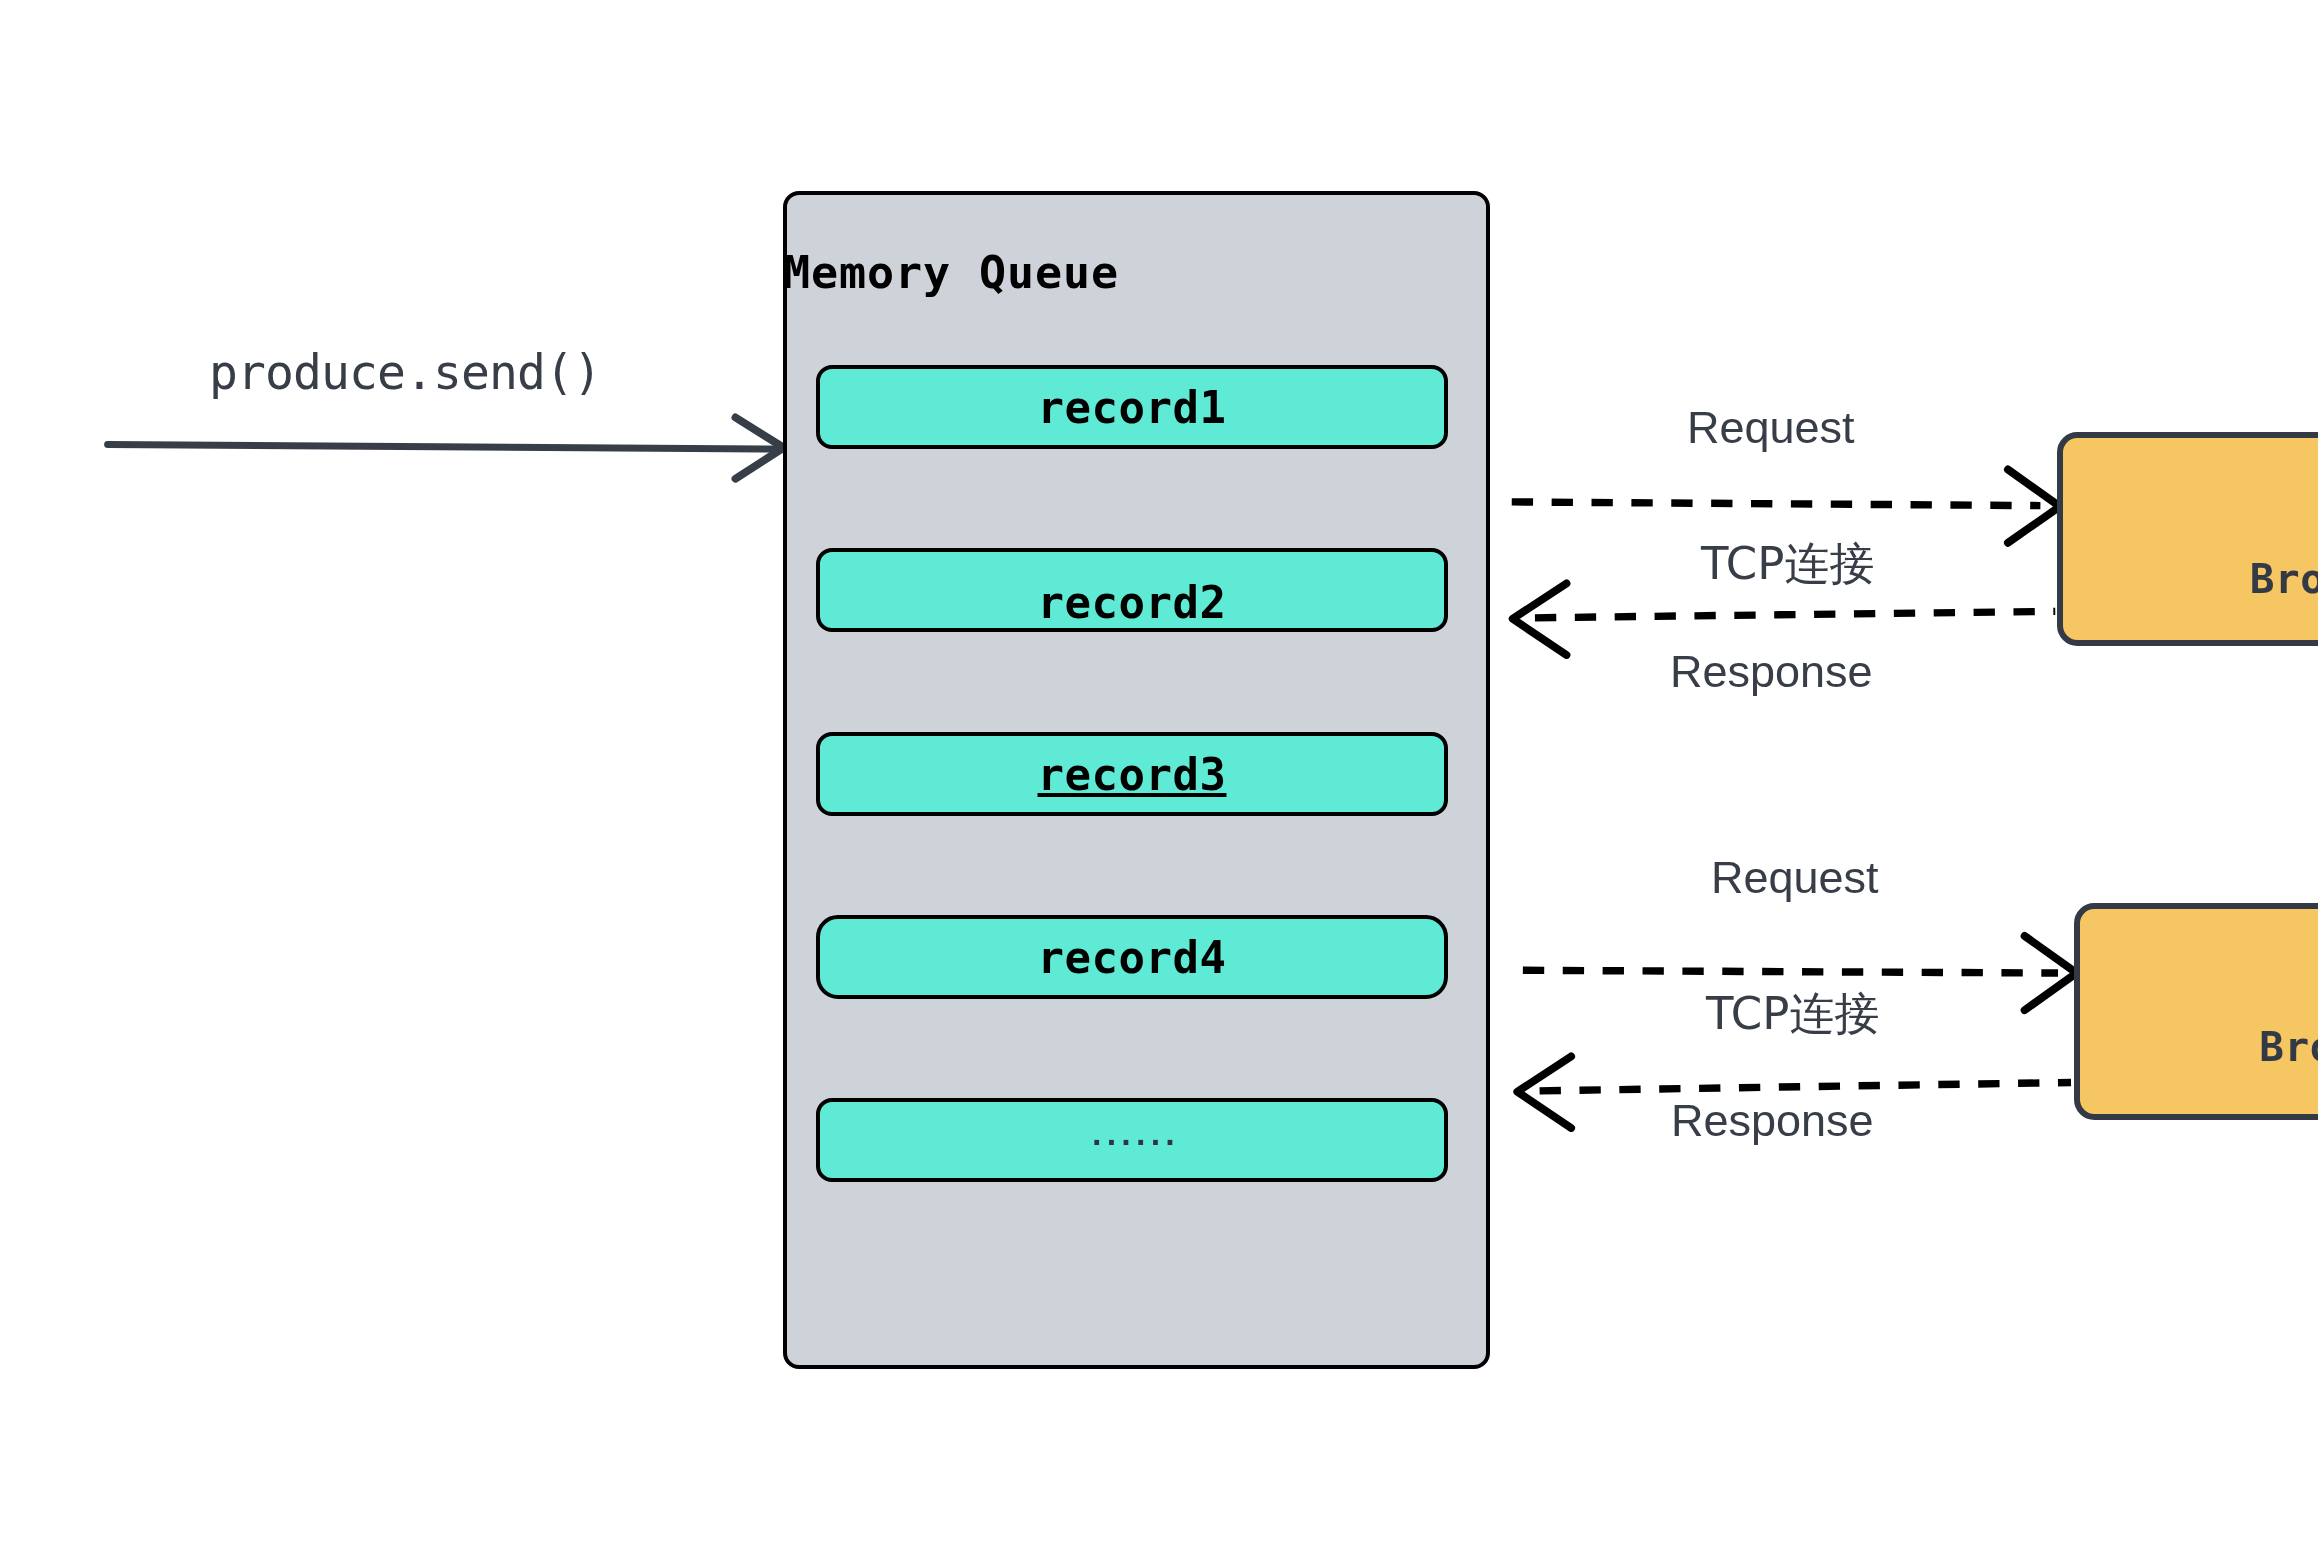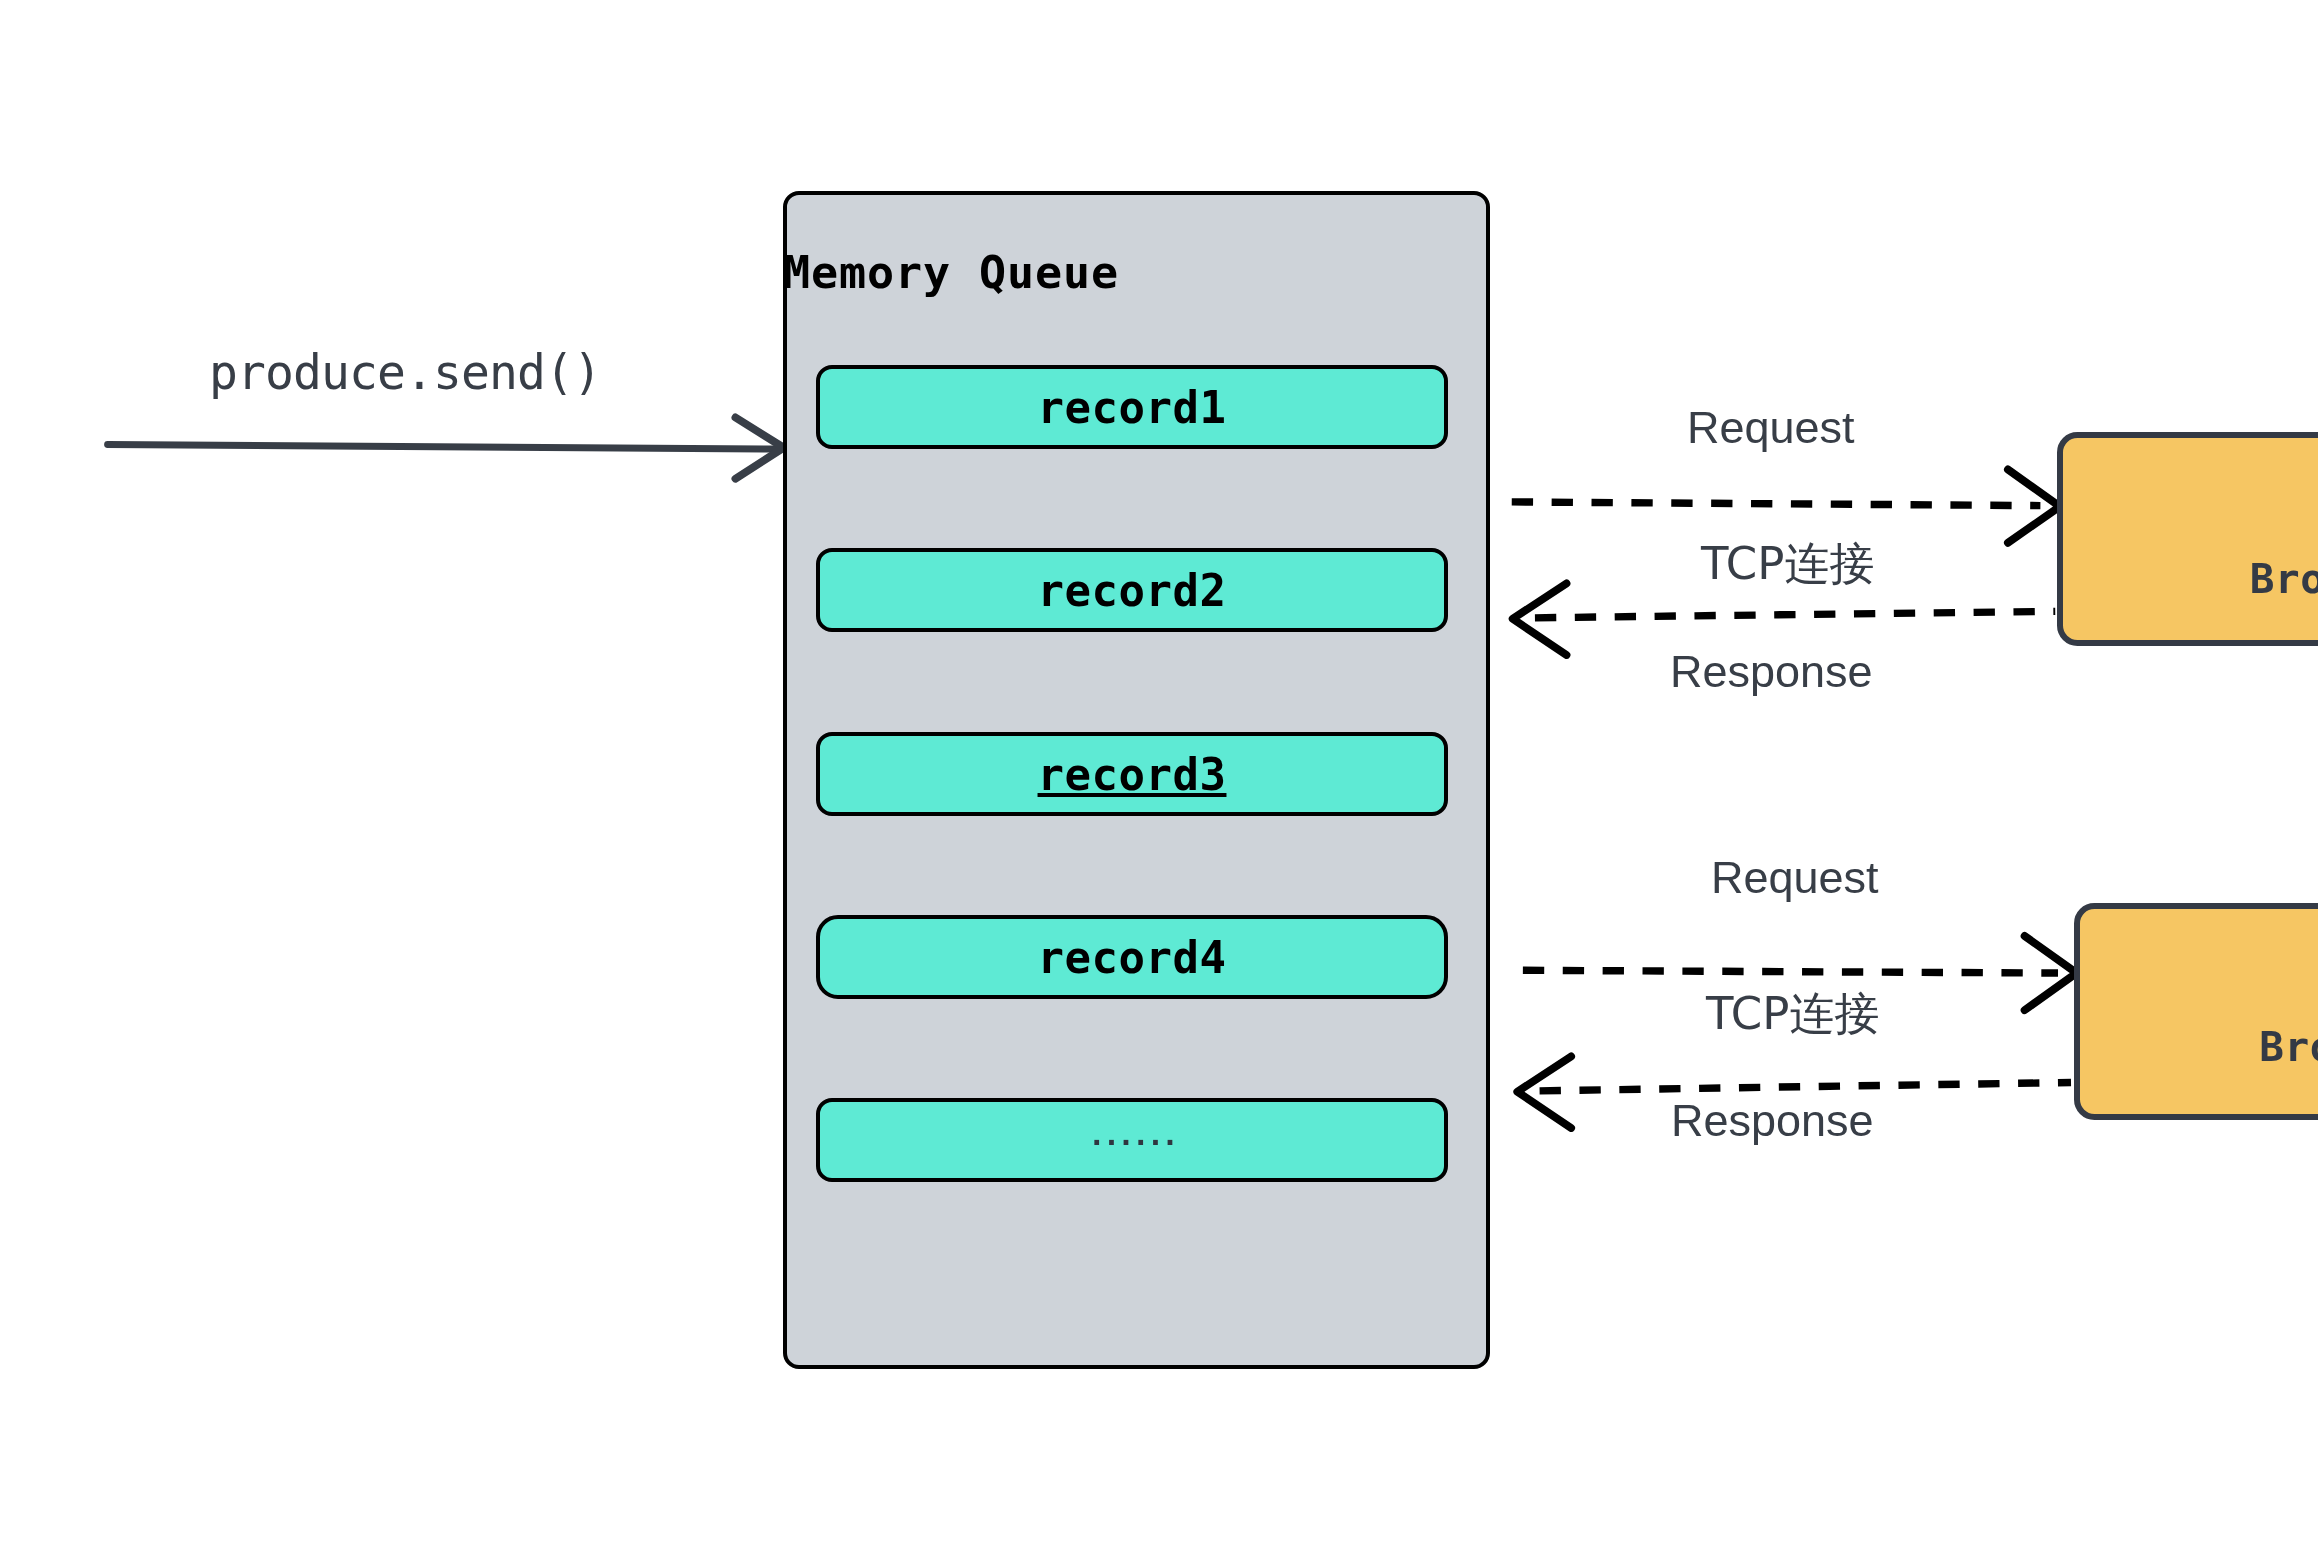--- a/index.html
+++ b/index.html
@@ -84,21 +84,21 @@
   }
   .record-label.ellipsis {
     font-size: 29px;
     color: #2F3640;
     letter-spacing: -2.8px;
     position: relative;
     top: -4.6px;
   }
 
   .r0 { top: 365px; }
-  .r1 { top: 548px; }
+  .r1 { top: 548px; align-items: flex-end; }
   .r2 { top: 732px; text-decoration: underline; }
   .r3 { top: 915px; border-radius: 22px; }
   .r4 { top: 1098px; }
 
   
   .broker {
     position: absolute;
     background: #F6C663;
     border: 6px solid #343A45;
     border-radius: 20.4px;

